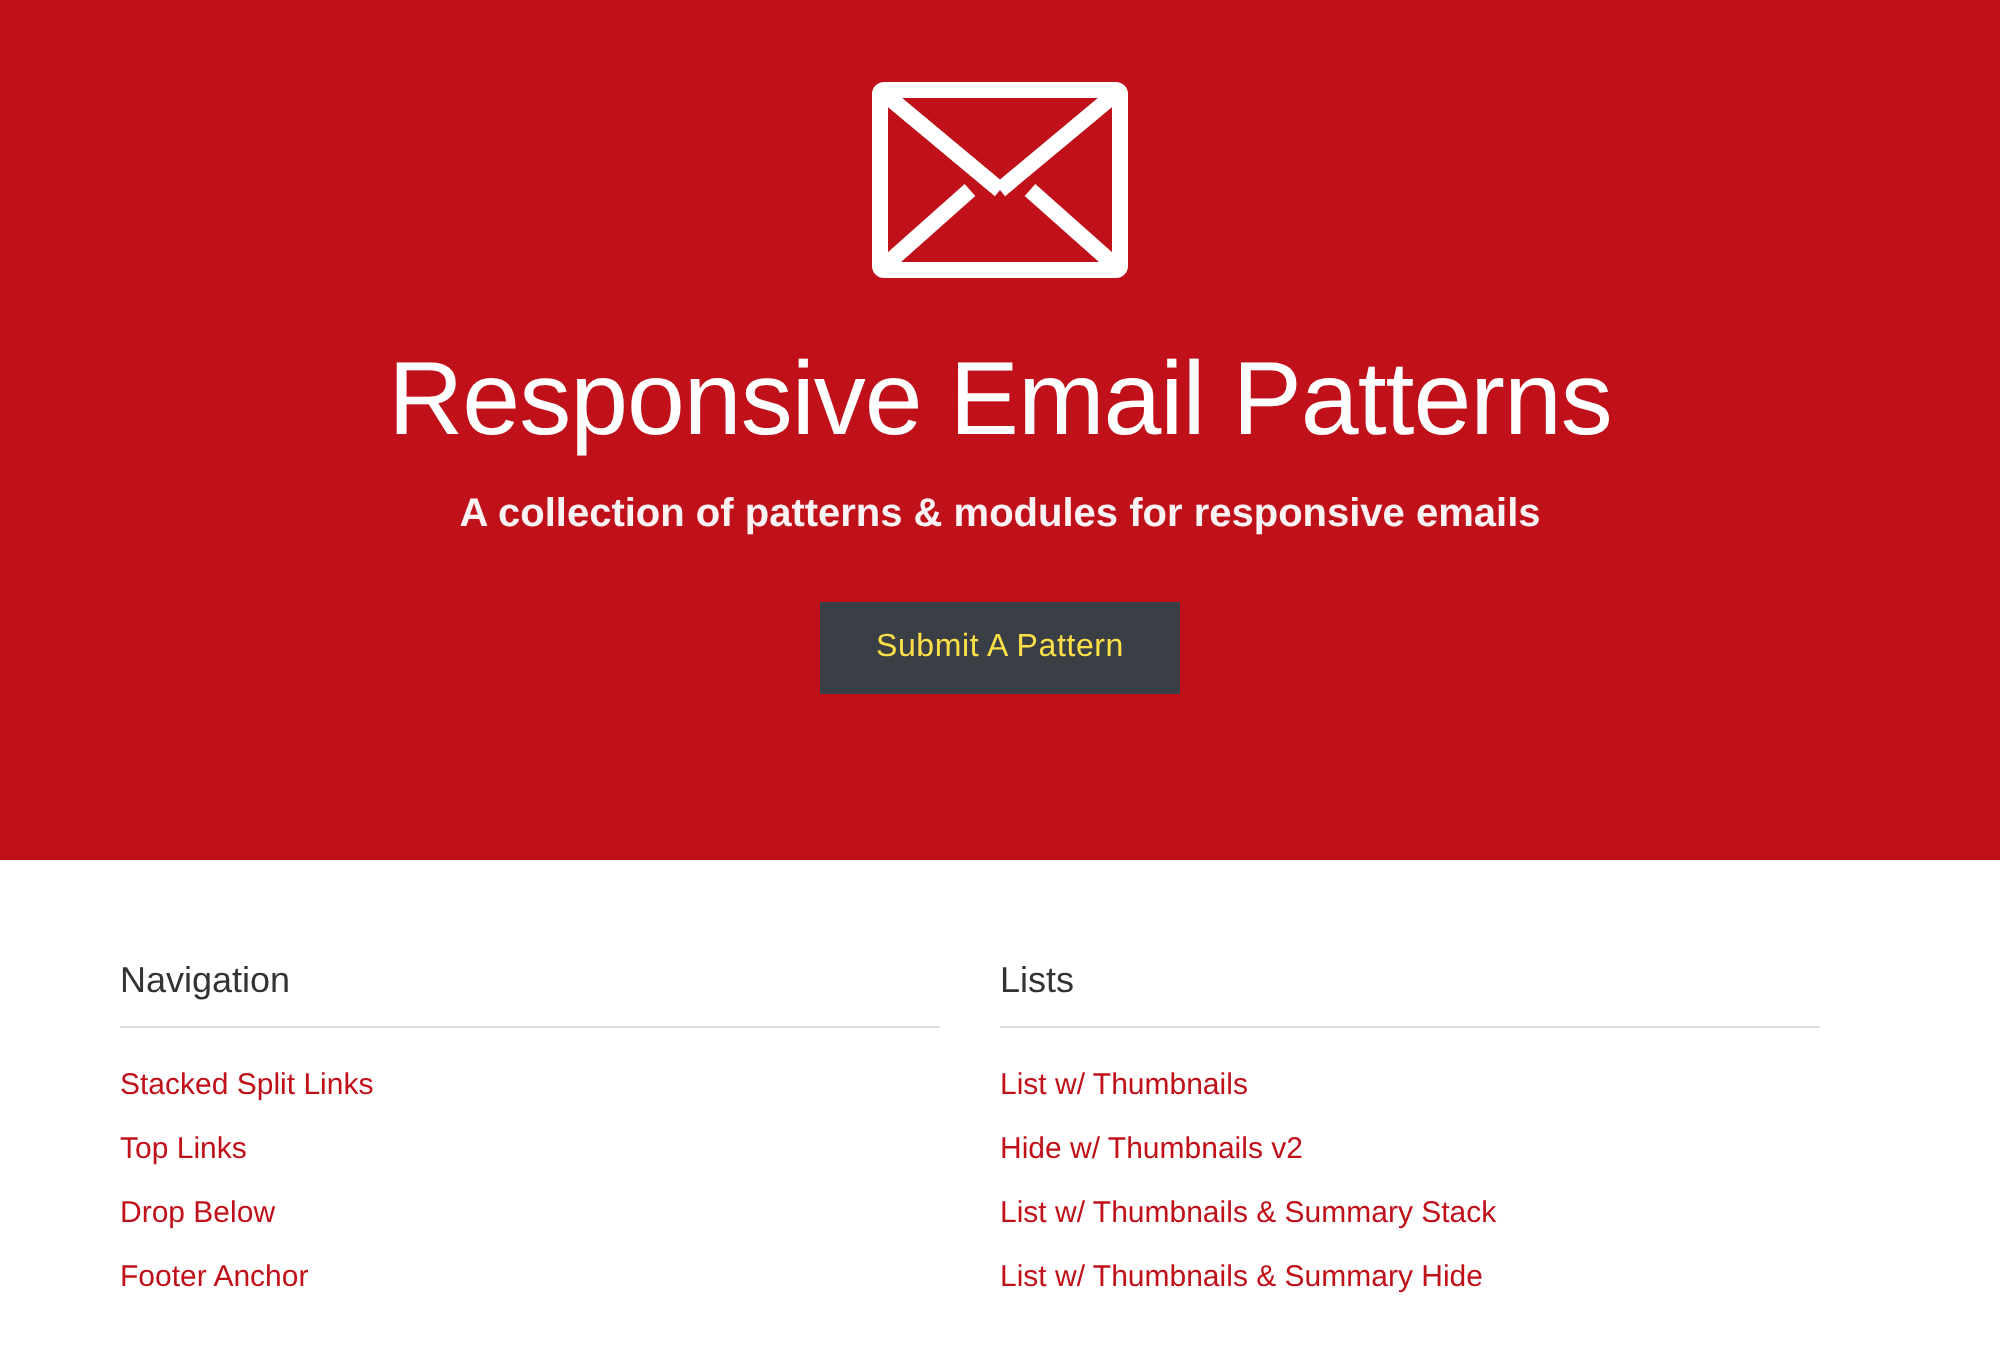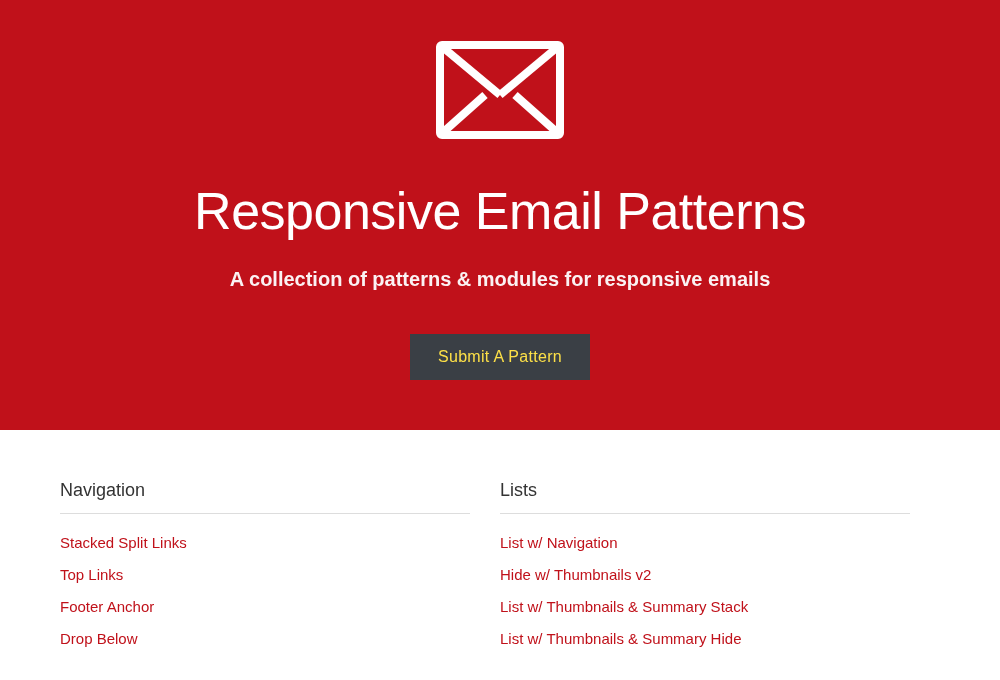--- a/index.html
+++ b/index.html
@@ -15,21 +15,21 @@
       height: 680px;
       overflow: hidden;
     }
 
     
     .hero {
       background-color: #c0111a;
       display: flex;
       flex-direction: column;
       align-items: center;
-      justify-content: space-between;
+      justify-content: flex-start;
       padding: 40px 20px 50px;
       height: 430px;
     }
 
     .email-icon {
       width: 130px;
       height: 100px;
       margin-bottom: 30px;
     }
 
@@ -115,27 +115,27 @@
 </section>
 
 <div class="content">
 
 
   <div class="column">
     <h2 class="column-title">Navigation</h2>
     <ul class="column-list">
       <li><a href="#">Stacked Split Links</a></li>
       <li><a href="#">Top Links</a></li>
+      <li><a href="#">Drop Below</a></li>
       <li><a href="#">Footer Anchor</a></li>
-      <li><a href="#">Drop Below</a></li>
     </ul>
   </div>
 
   <div class="column">
     <h2 class="column-title">Lists</h2>
     <ul class="column-list">
-      <li><a href="#">List w/ Navigation</a></li>
+      <li><a href="#">List w/ Thumbnails</a></li>
       <li><a href="#">Hide w/ Thumbnails v2</a></li>
       <li><a href="#">List w/ Thumbnails &amp; Summary Stack</a></li>
       <li><a href="#">List w/ Thumbnails &amp; Summary Hide</a></li>
     </ul>
   </div>
 </div>
 
 </body></html>

